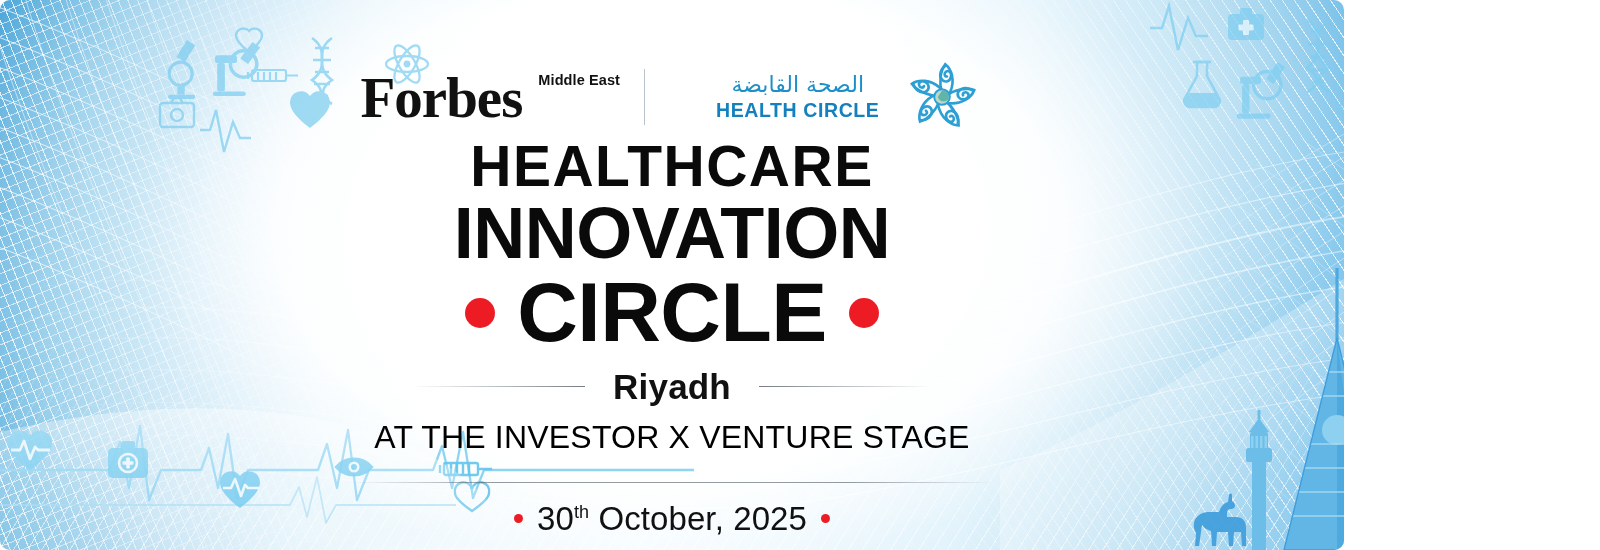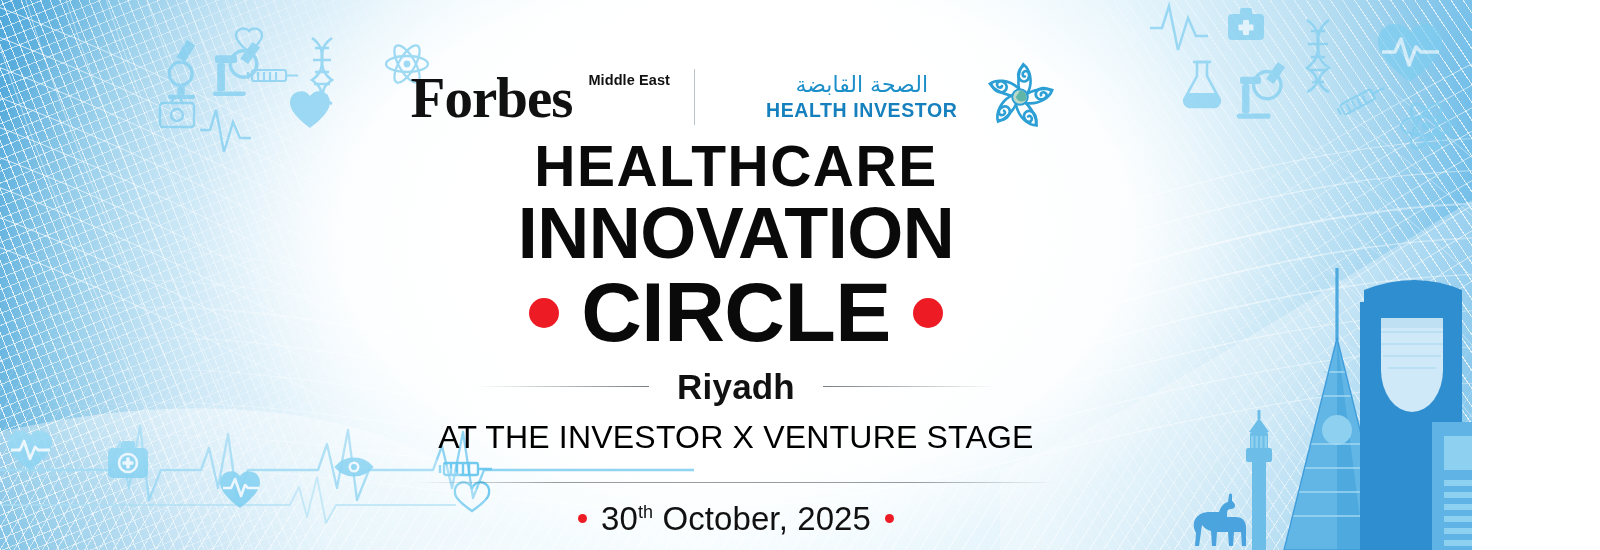--- a/index.html
+++ b/index.html
@@ -1,22 +1,23 @@
 <!DOCTYPE html>
 <html><head>
 <meta charset="utf-8">
 <style>
   html,body{margin:0;padding:0;background:#fff;}
   body{font-family:"Liberation Sans",sans-serif;}
 
   #banner{
     position:relative;
-    width:1472px;height:550px;
+    width:1344px;height:550px;
     overflow:hidden;
     background:#f2fafe;
+    border-radius:10px;
   }
 
   
   .bg-layer{position:absolute;inset:0;}
 
   .bg-base{
     background:
       radial-gradient(ellipse 760px 470px at 50% 42%, #ffffff 0%, #ffffff 34%, rgba(255,255,255,.92) 52%, rgba(236,248,253,.5) 72%, rgba(221,242,252,0) 100%),
       linear-gradient(100deg,
         #4ea7da 0%,
@@ -489,21 +490,21 @@
 
       <div class="forbes-block">
         <span class="forbes-word">Forbes</span>
         <span class="forbes-sup">Middle East</span>
       </div>
 
       <div class="logo-div"></div>
 
       <div class="hh-text">
         <span class="hh-ar">الصحة القابضة</span>
-        <span class="hh-en">HEALTH INVESTOR</span>
+        <span class="hh-en">HEALTH CIRCLE</span>
       </div>
 
       <svg class="hh-mark" viewBox="0 0 100 100">
         <g fill="none" stroke="#2c9fd4" stroke-width="3.2" stroke-linecap="round">
 
           <g id="petal">
             <path d="M50,46 C46,32 48,18 54,10 C62,16 66,30 60,44"></path>
             <path d="M54,12 C48,16 46,24 50,29 C54,33 60,31 61,25 C62,20 58,17 55,19 C52,21 53,25 56,25"></path>
           </g>
           <use href="#petal" transform="rotate(72 50 50)"></use>

